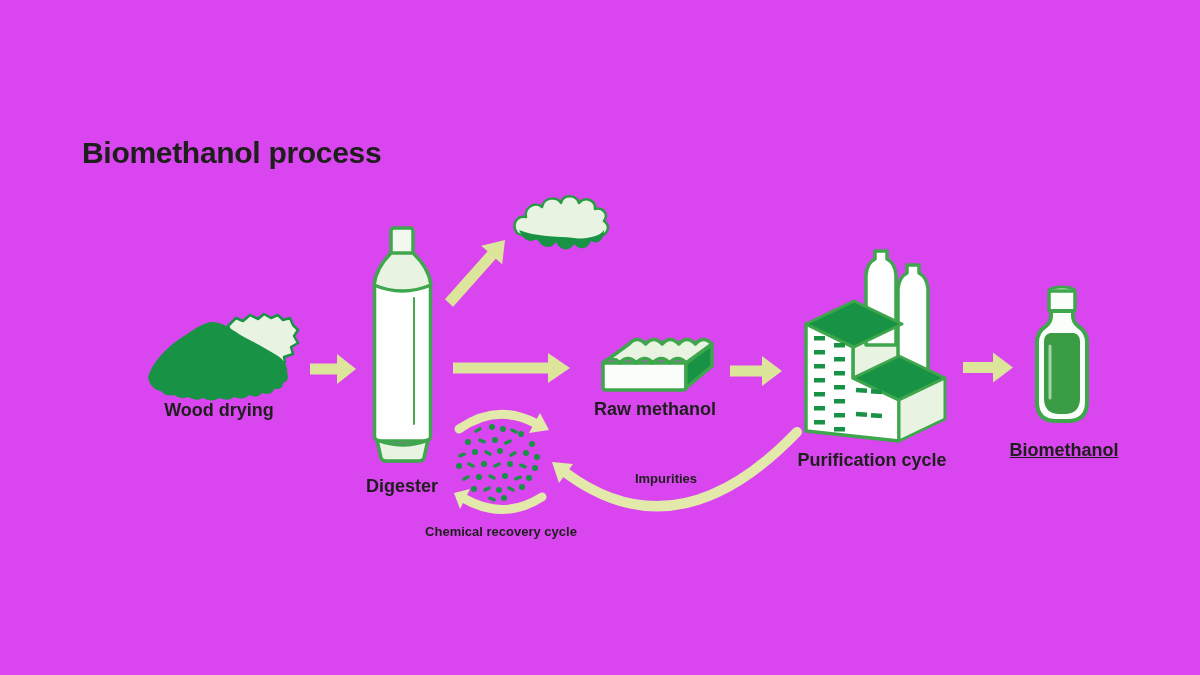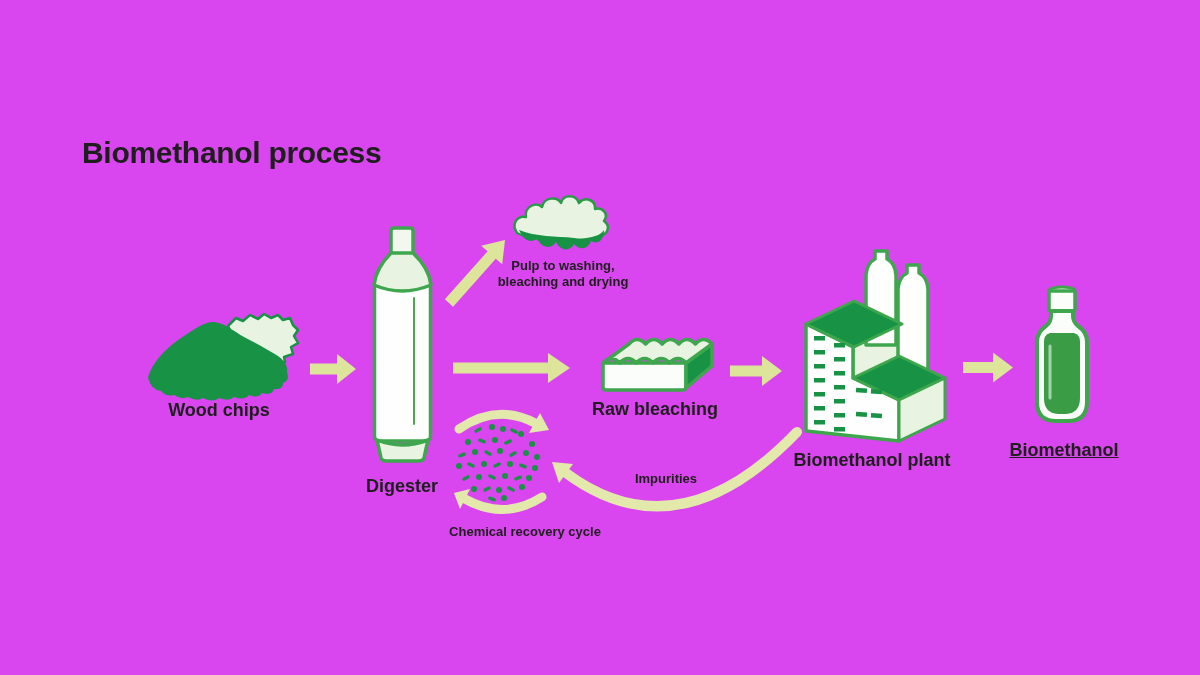--- a/index.html
+++ b/index.html
@@ -163,25 +163,21 @@
       <rect x="488" y="475.3" width="8" height="3.4" rx="1.7" transform="rotate(25 492 477)"></rect>
       <rect x="514" y="476.3" width="8" height="3.4" rx="1.7" transform="rotate(-20 518 478)"></rect>
       <rect x="483" y="487.3" width="8" height="3.4" rx="1.7" transform="rotate(-25 487 489)"></rect>
       <rect x="507" y="487.3" width="8" height="3.4" rx="1.7" transform="rotate(30 511 489)"></rect>
       <rect x="488" y="497.3" width="8" height="3.4" rx="1.7" transform="rotate(20 492 499)"></rect>
     </g>
   </svg>
 
   <div class="title">Biomethanol process</div>
 
-  <div class="lbl" style="left:219px;top:400px;">Wood chips</div>
+  <div class="lbl" style="left:219px;top:400px;">Wood drying</div>
   <div class="lbl" style="left:402px;top:476px;">Digester</div>
-  <div class="lbl-sm" style="left:563px;top:258px;">
-    <div>Pulp to washing,</div>
-    <div>bleaching and drying</div>
-  </div>
-  <div class="lbl" style="left:655px;top:399px;">Raw bleaching</div>
-  <div class="lbl" style="left:872px;top:450px;">Biomethanol plant</div>
+  <div class="lbl" style="left:655px;top:399px;">Raw methanol</div>
+  <div class="lbl" style="left:872px;top:450px;">Purification cycle</div>
   <div class="lbl" style="left:1064px;top:440px;text-decoration:underline;">Biomethanol</div>
-  <div class="lbl-sm" style="left:501px;top:524px;margin-left:24px;">Chemical recovery cycle</div>
+  <div class="lbl-sm" style="left:501px;top:524px;">Chemical recovery cycle</div>
   <div class="lbl-sm" style="left:666px;top:471px;text-align:center;">Impurities</div>
 
 </div>
 
 </body></html>

